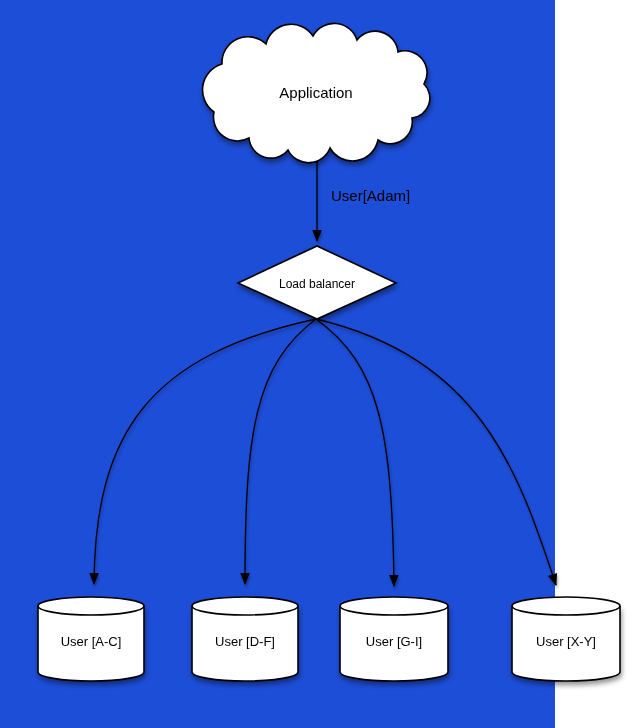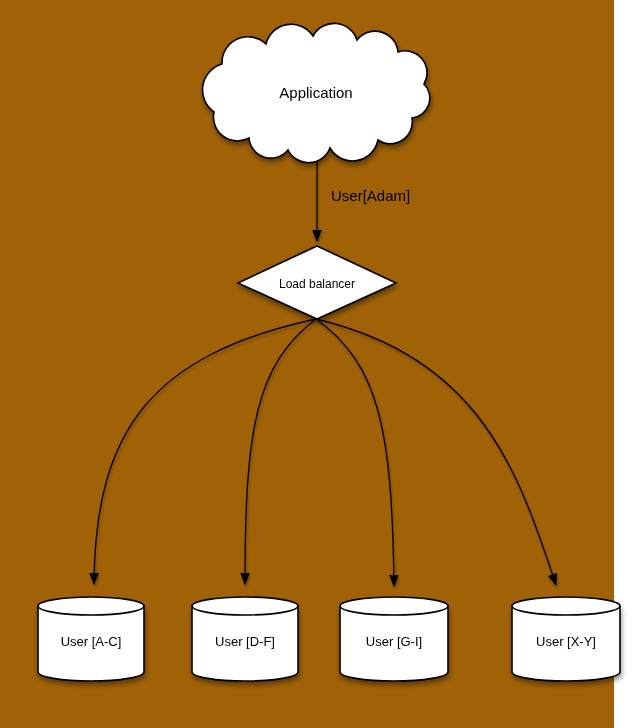--- a/index.html
+++ b/index.html
@@ -5,24 +5,24 @@
   html, body {
     margin: 0;
     padding: 0;
     background: #ffffff;
     width: 642px;
     height: 728px;
     overflow: hidden;
     font-family: "Liberation Sans", sans-serif;
   }
   .canvas-wrap {
-    width: 614px;
+    width: 555px;
     height: 728px;
     position: relative;
-    background: #a16207;
+    background: #1d4ed8;
   }
   svg { display: block; }
   .shape {
     fill: #ffffff;
     stroke: #000000;
     stroke-width: 1.6;
   }
   .edge {
     fill: none;
     stroke: #000000;

